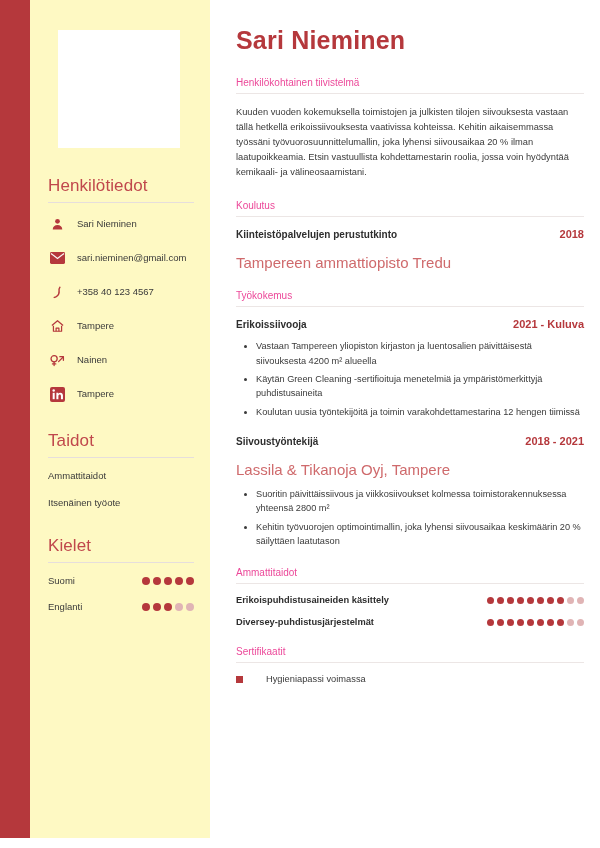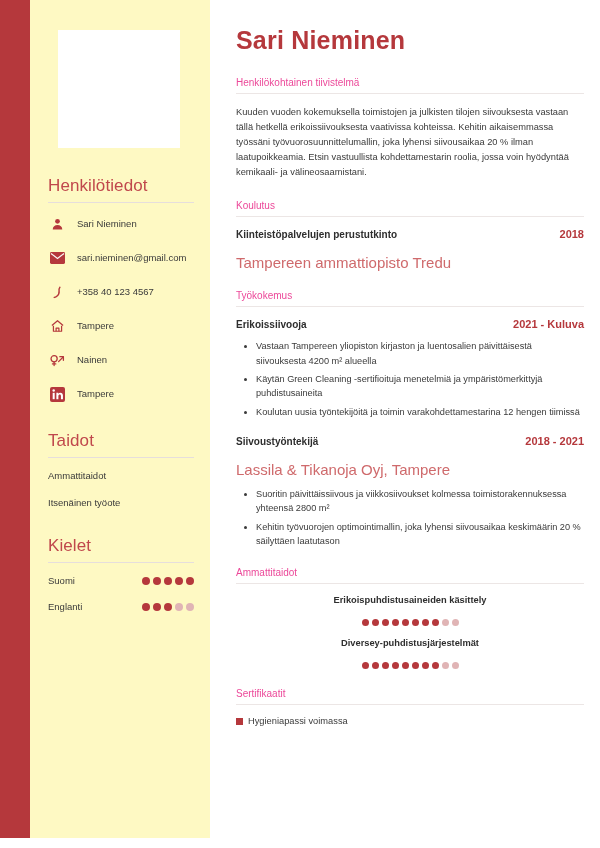--- a/index.html
+++ b/index.html
@@ -168,31 +168,30 @@
     color: #3a3a3a;
     margin-bottom: 4px;
   }
   .entry { margin-bottom: 16px; }
   .pro-row {
     display: flex;
     align-items: center;
     justify-content: space-between;
     margin-bottom: 12px;
     gap: 14px;
-    flex-direction: column;
   }
   .pro-name {
     font-size: 9.3px;
     font-weight: bold;
     color: #2e2e2e;
   }
   .cert-row {
     display: flex;
     align-items: center;
-    gap: 5px;
+    gap: 23px;
     margin-top: 4px;
   }
   .cert-mark {
     width: 7px;
     height: 7px;
     background: #b5383c;
     flex: 0 0 7px;
   }
   .cert-txt {
     font-size: 9.3px;

